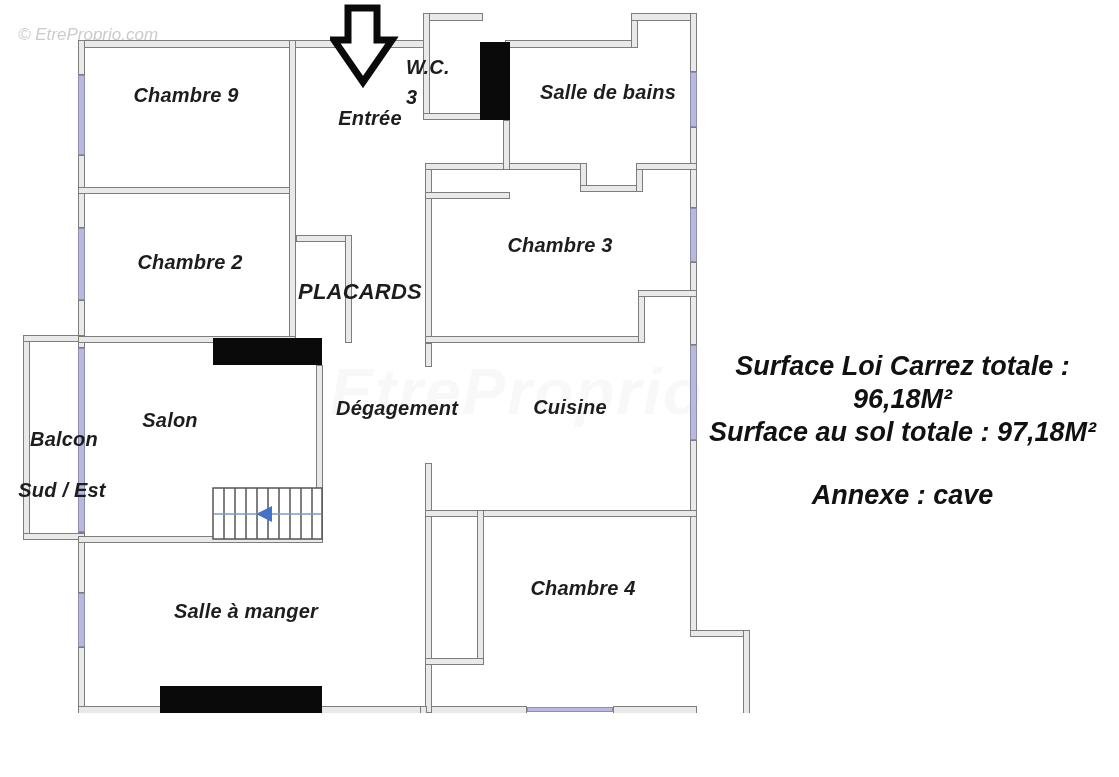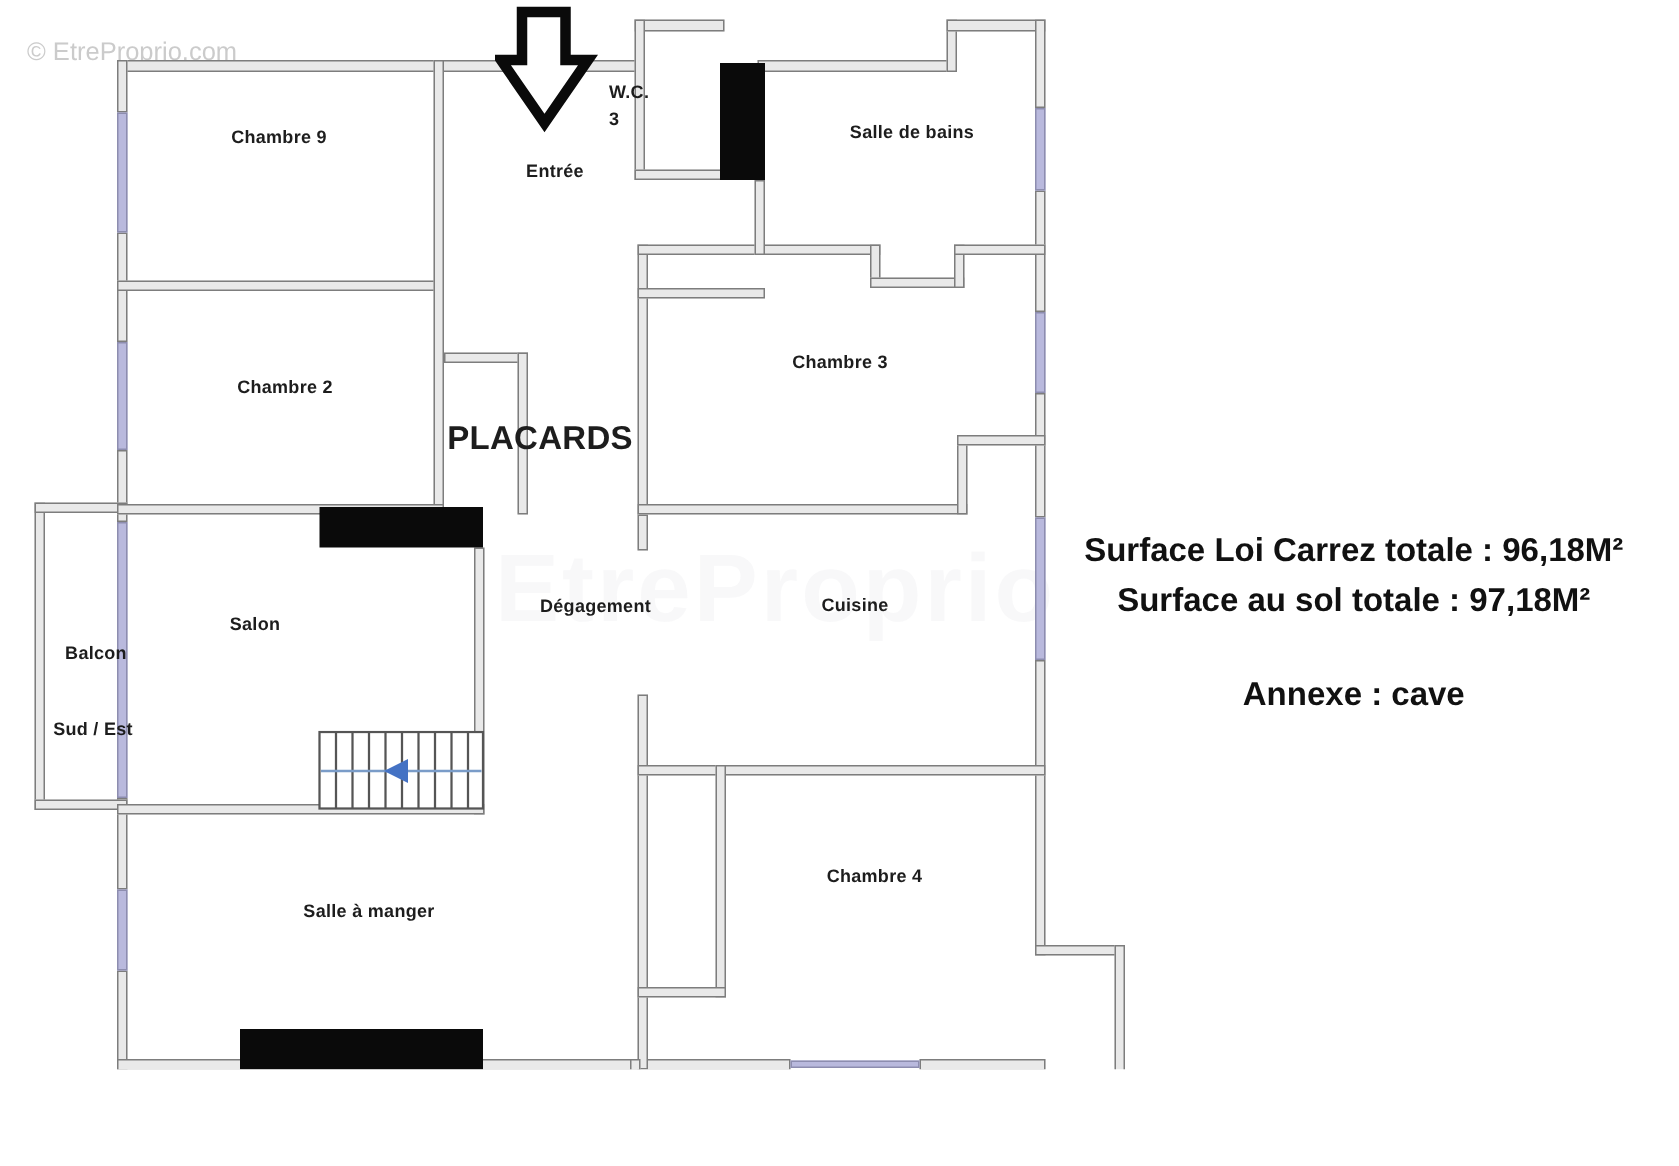--- a/index.html
+++ b/index.html
@@ -1,38 +1,38 @@
 <!DOCTYPE html>
 <html><head>
 <meta charset="utf-8">
 <style>
   html,body{margin:0;padding:0;background:#ffffff;}
   #stage{
     position:relative;width:1119px;height:713px;background:#ffffff;
-    font-family:"Liberation Sans",sans-serif;overflow:hidden;
+    font-family:"Liberation Sans",sans-serif;overflow:hidden;font-style:italic;
   }
   .wall{position:absolute;background:#e9e9e9;border:1px solid #7d7d7d;box-sizing:border-box;}
   .win{position:absolute;background:#b9b9dd;border:1px solid #8d8daf;box-sizing:border-box;}
   .blackfeat{position:absolute;background:#0a0a0a;}
   .room-label{
     position:absolute;transform:translateX(-50%);
-    font-size:12px;font-weight:600;color:#1d1d1d;white-space:nowrap;letter-spacing:0.2px;
+    font-size:20px;font-weight:600;color:#1d1d1d;white-space:nowrap;letter-spacing:0.2px;
   }
   .room-label.small{font-size:22px;}
   #wc-label{transform:none;line-height:1.5;}
   #watermark{
     position:absolute;left:18px;top:25px;font-size:17px;color:#cbcbcb;font-weight:400;
   }
   #ghost-mark{
     position:absolute;left:330px;top:355px;font-size:64px;font-weight:700;
     color:rgba(190,190,195,0.10);letter-spacing:2px;pointer-events:none;
   }
   #info-block{
     position:absolute;left:700px;top:350px;width:405px;text-align:center;
-    color:#111111;font-weight:700;font-size:22px;line-height:33px;
+    color:#111111;font-weight:700;font-size:27px;line-height:33px;
   }
   #info-annexe{margin-top:30px;}
   #stairs{position:absolute;left:212px;top:487px;}
   #entry-arrow{position:absolute;left:330px;top:2px;}
 </style>
 </head>
 <body>
 
 <div id="stage">
 

